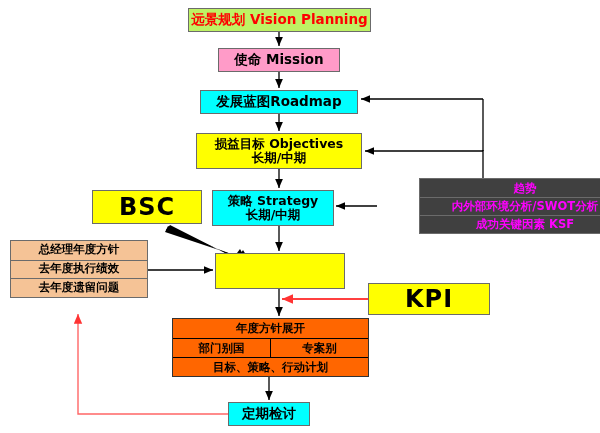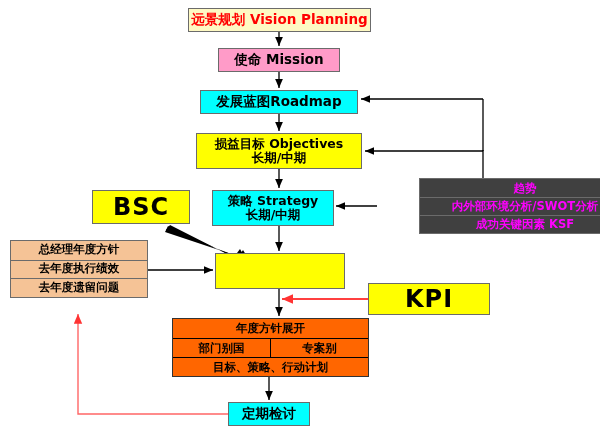--- a/index.html
+++ b/index.html
@@ -12,26 +12,26 @@
   .node{
     position:absolute;box-sizing:border-box;
     border:1px solid #6b6b6b;
     display:flex;flex-direction:column;align-items:center;justify-content:center;
     text-align:center;font-weight:bold;line-height:1.12;
     z-index:5;
   }
   .node .ln{display:block;width:100%;}
 
   
-  #n-vision{left:188px;top:8px;width:183px;height:24px;background:#fef9c3;color:#ff0000;font-size:13.5px;}
+  #n-vision{left:188px;top:8px;width:183px;height:24px;background:#bef264;color:#ff0000;font-size:13.5px;}
   #n-mission{left:218px;top:48px;width:122px;height:24px;background:#ff9bc8;color:#000000;font-size:13.5px;}
   #n-roadmap{left:200px;top:90px;width:158px;height:24px;background:#00ffff;color:#000000;font-size:13.5px;}
   #n-objectives{left:196px;top:133px;width:166px;height:36px;background:#ffff00;color:#000000;font-size:12.5px;}
   #n-strategy{left:212px;top:190px;width:122px;height:36px;background:#00ffff;color:#000000;font-size:12.5px;}
-  #n-bsc{left:92px;top:190px;width:98px;height:34px;background:#ffff00;color:#000000;font-size:24px;letter-spacing:1px;}
+  #n-bsc{left:92px;top:190px;width:110px;height:34px;background:#ffff00;color:#000000;font-size:24px;letter-spacing:1px;}
   #n-annual{left:215px;top:253px;width:130px;height:36px;background:#ffff00;color:#ff0000;font-size:12.5px;}
   #n-kpi{left:368px;top:283px;width:122px;height:32px;background:#ffff00;color:#000000;font-size:24px;letter-spacing:1px;}
   #n-review{left:228px;top:402px;width:82px;height:24px;background:#00ffff;color:#000000;font-size:13.5px;}
 
   
   #n-analysis{left:378px;top:178px;width:212px;height:56px;background:#404040;color:#ff00ff;
               font-size:11.5px;padding:0;justify-content:flex-start;margin-left:41px;}
   #n-analysis .row{width:100%;height:33.33%;display:flex;align-items:center;justify-content:center;box-sizing:border-box;}
   #n-analysis .row+.row{border-top:1px solid #6b6b6b;text-align:center;}
 

